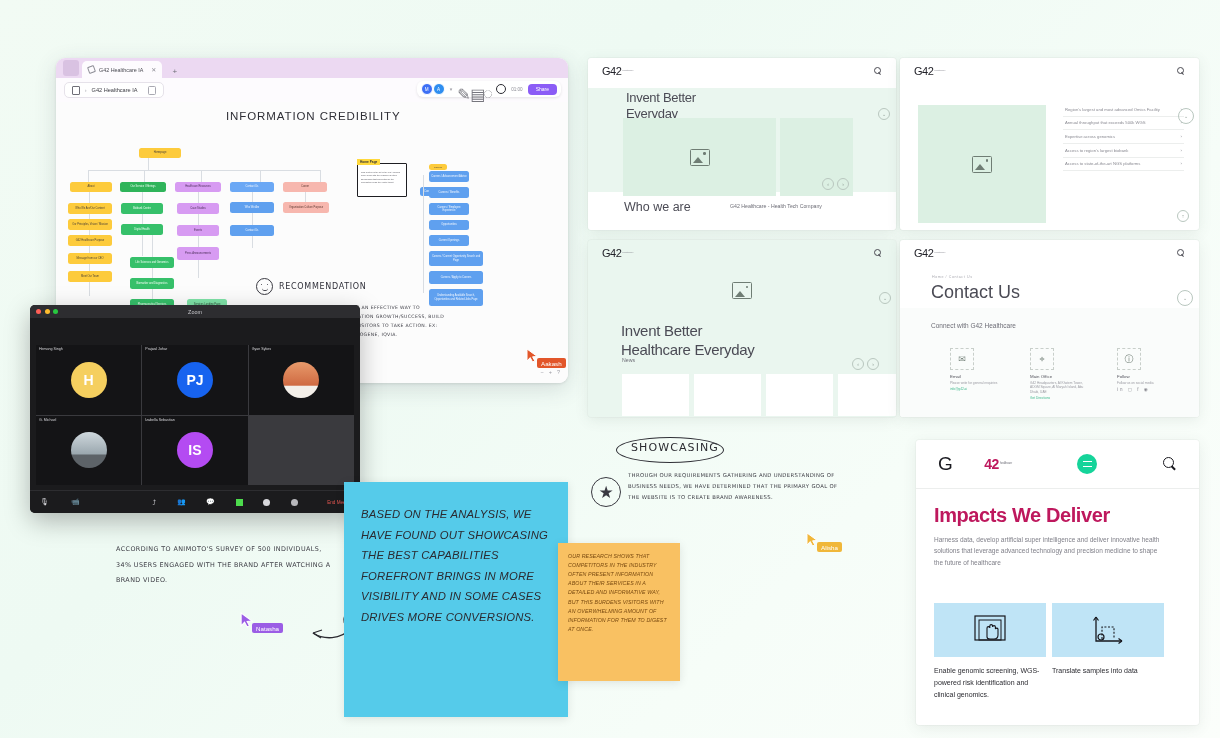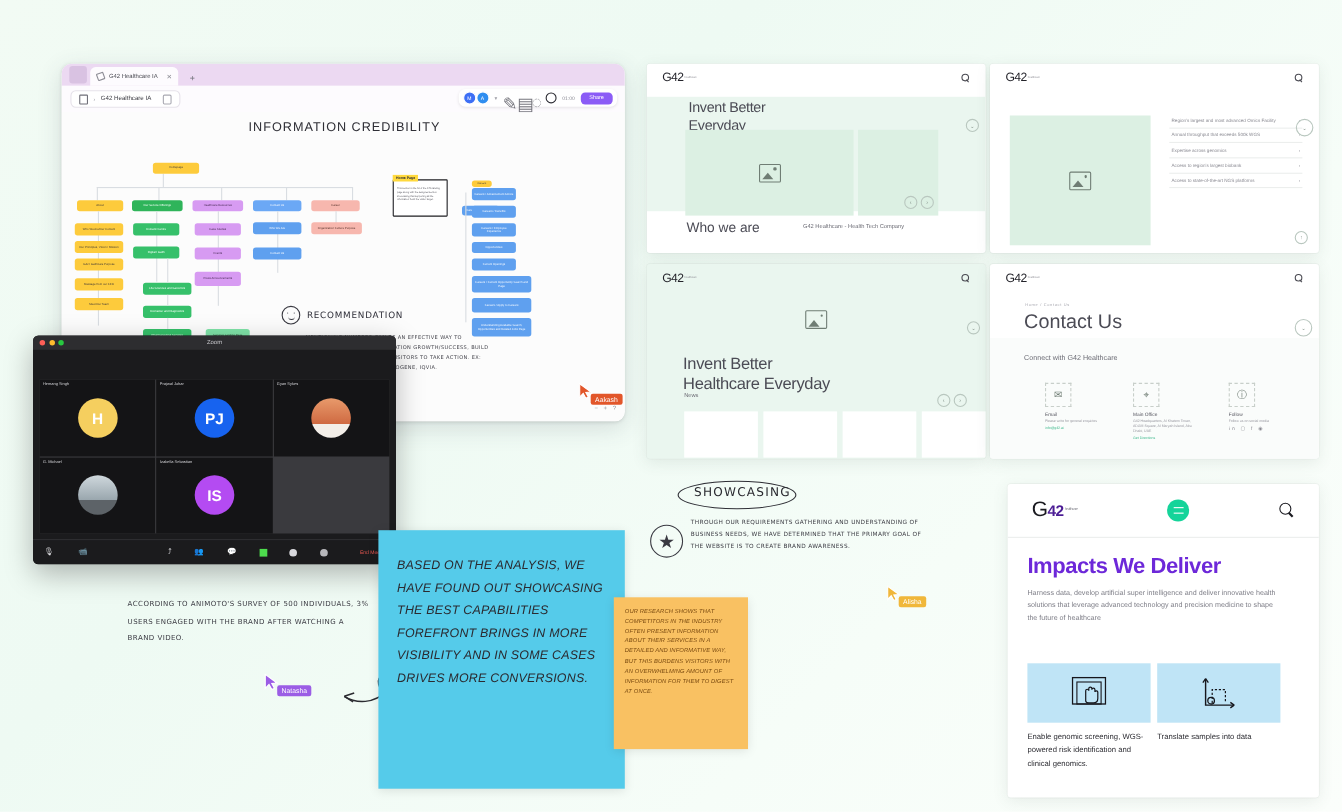--- a/index.html
+++ b/index.html
@@ -459,32 +459,32 @@
       <div style="font-size:3.2px;color:#9a9aa2;margin-top:2px;line-height:1.4;" data-bind="cards.contact_us.columns.2.text">Follow us on social media</div>
       <div style="font-size:4.5px;color:#8a8a92;margin-top:2px;letter-spacing:2px;">in ▢ f ◉</div>
     </div>
   </div>
 </div>
 
 <div class="card" style="left:916px;top:440px;width:283px;height:285px;">
   <div style="height:48px;display:flex;align-items:center;justify-content:space-between;padding:0 22px;border-bottom:.8px solid #eceeed;">
     <span class="logo" style="font-size:15px;">
       <span style="font-size:19px;line-height:.9;color:#1a1a20;" data-bind="cards.impacts.logo_g">G</span>
-      <span style="font-size:14px;line-height:.9;color:#4c1d95;font-weight:bold;" data-bind="cards.impacts.logo_42">42</span>
+      <span style="font-size:14px;line-height:.9;color:#be185d;font-weight:bold;margin-left:32px;" data-bind="cards.impacts.logo_42">42</span>
       <span style="font-size:3.6px;color:#8a8a92;margin-left:1px;margin-bottom:1.5px;" data-bind="cards.impacts.logo_sub">healthcare</span>
     </span>
     <span style="width:20px;height:20px;border-radius:50%;background:#15d49a;display:flex;align-items:center;justify-content:center;">
       <span style="display:block;width:9px;border-top:1.3px solid #fff;border-bottom:1.3px solid #fff;height:4px;"></span>
     </span>
     <span style="width:14px;height:14px;position:relative;">
       <span style="position:absolute;width:9px;height:9px;border:1.5px solid #1a1a20;border-radius:50%;"></span>
       <span style="position:absolute;width:5px;height:1.6px;background:#1a1a20;transform:rotate(45deg);left:8px;top:10px;"></span>
     </span>
   </div>
-  <div style="position:absolute;left:18px;top:64px;font-size:20px;font-weight:bold;color:#6d28d9;letter-spacing:-.4px;" data-bind="cards.impacts.title">Impacts We Deliver</div>
+  <div style="position:absolute;left:18px;top:64px;font-size:20px;font-weight:bold;color:#be185d;letter-spacing:-.4px;" data-bind="cards.impacts.title">Impacts We Deliver</div>
   <div style="position:absolute;left:18px;top:94px;width:228px;font-size:6.5px;line-height:1.75;color:#7f7f88;" data-bind="cards.impacts.body">Harness data, develop artificial super intelligence and deliver innovative health solutions that leverage advanced technology and precision medicine to shape the future of healthcare</div>
   <div style="position:absolute;left:18px;top:163px;width:112px;height:54px;background:#bfe4f6;display:flex;align-items:center;justify-content:center;">
     <svg width="32" height="30" viewBox="0 0 32 30">
       <rect x="1" y="1" width="30" height="24" fill="none" stroke="#16161c" stroke-width="1.2"></rect>
       <rect x="5" y="5" width="22" height="20" fill="none" stroke="#16161c" stroke-width="1"></rect>
       <path d="M13 22 L13 13 a1.4 1.4 0 0 1 2.8 0 L15.8 11 a1.4 1.4 0 0 1 2.8 0 L18.6 12 a1.4 1.4 0 0 1 2.8 0 L21.4 14 a1.4 1.4 0 0 1 2.6 0 L24 20 q0 4 -4 4 l-4 0 q-3 0 -3 -2 Z" fill="none" stroke="#16161c" stroke-width="1.1"></path>
     </svg>
   </div>
   <div style="position:absolute;left:136px;top:163px;width:112px;height:54px;background:#bfe4f6;display:flex;align-items:center;justify-content:center;">
     <svg width="32" height="30" viewBox="0 0 32 30">
@@ -502,21 +502,21 @@
 <div class="hl-word hand" style="left:631px;top:441px;" data-bind="highlights.heading">SHOWCASING</div>
 <div class="star-c" style="left:591px;top:477px;">★</div>
 <div class="hl-body hand" style="left:628px;top:470px;width:218px;" data-bind="highlights.body">THROUGH OUR REQUIREMENTS GATHERING AND UNDERSTANDING OF BUSINESS NEEDS, WE HAVE DETERMINED THAT THE PRIMARY GOAL OF THE WEBSITE IS TO CREATE BRAND AWARENESS.</div>
 <div class="cursor-tag" style="left:806px;top:532px;">
   <svg width="13" height="15" viewBox="0 0 13 15">
     <path d="M1 1 L1 13 L4.2 9.6 L6.6 14 L8.8 12.9 L6.6 8.8 L11.3 8.5 Z" fill="#f0b73a" stroke="#fff" stroke-width="1"></path>
   </svg>
   <span class="ctag" style="background:#f0b73a;margin-top:10px;margin-left:-2px;" data-bind="highlights.cursor_tag">Alisha</span>
 </div>
 
-<div class="note-left hand" style="left:116px;top:542px;width:220px;" data-bind="notes.left_note">ACCORDING TO ANIMOTO'S SURVEY OF 500 INDIVIDUALS, 3% USERS ENGAGED WITH THE BRAND AFTER WATCHING A BRAND VIDEO.</div>
+<div class="note-left hand" style="left:116px;top:542px;width:220px;" data-bind="notes.left_note">ACCORDING TO ANIMOTO'S SURVEY OF 500 INDIVIDUALS, 34% USERS ENGAGED WITH THE BRAND AFTER WATCHING A BRAND VIDEO.</div>
 <div class="cursor-tag" style="left:240px;top:612px;">
   <svg width="14" height="16" viewBox="0 0 13 15">
     <path d="M1 1 L1 13 L4.2 9.6 L6.6 14 L8.8 12.9 L6.6 8.8 L11.3 8.5 Z" fill="#9b5de5" stroke="#fff" stroke-width="1"></path>
   </svg>
   <span class="ctag" style="background:#9b5de5;margin-top:11px;margin-left:-2px;" data-bind="notes.left_cursor_tag">Natasha</span>
 </div>
 <svg class="abs" style="left:310px;top:600px;" width="60" height="50" viewBox="0 0 60 50">
   <path d="M3 33 C 14 40, 30 40, 42 28 C 48 22, 46 12, 38 14 C 31 16, 33 28, 44 32" fill="none" stroke="#2b2b31" stroke-width="1.3"></path>
   <path d="M3 33 l9 -3 M3 33 l8 5" fill="none" stroke="#2b2b31" stroke-width="1.3"></path>
 </svg>

